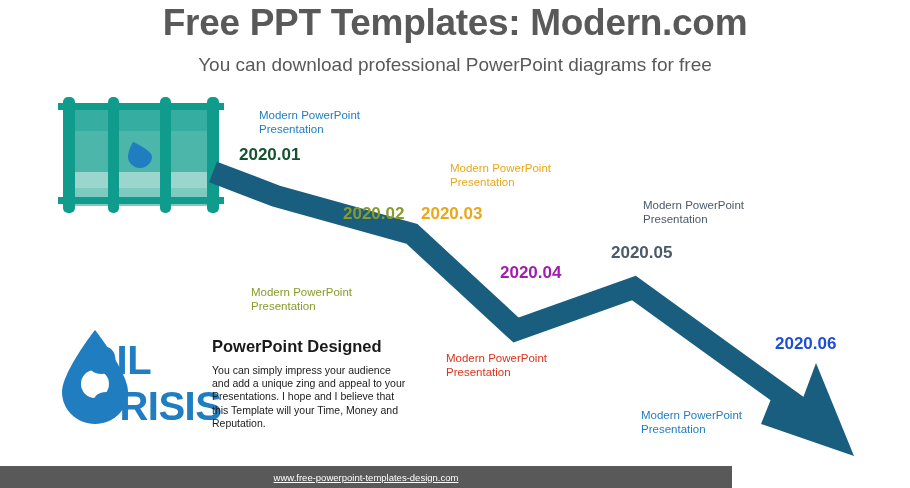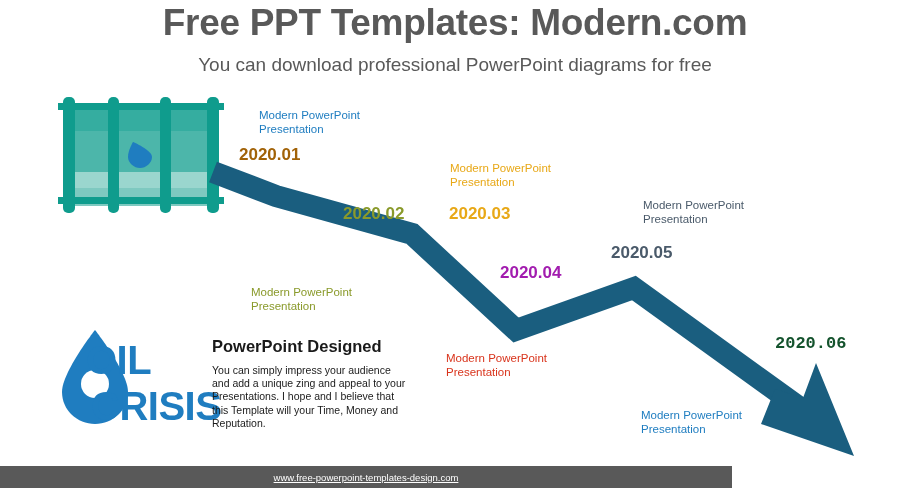--- a/index.html
+++ b/index.html
@@ -128,26 +128,26 @@
 
       <polygon points="761,424 854,456 816,363 803,398 775,389" fill="#1a5e7f"></polygon>
     </g>
 
     <g>
       <path d="M95 330 C95 330 62 372 62 392 C62 410 77 424 95 424 C113 424 128 410 128 392 C128 372 95 330 95 330 Z" fill="#1f7dc0"></path>
       <circle cx="95" cy="384" r="14" fill="#ffffff"></circle>
     </g>
   </svg>
 
-  <div class="year" id="y1" style="left: 239px; top: 145px; color: #a16207;">2020.01</div>
+  <div class="year" id="y1" style="left: 239px; top: 145px; color: #14532d;">2020.01</div>
   <div class="year" id="y2" style="left: 311px; top: 204px; color: rgb(138, 154, 43); margin-left: 32px;">2020.02</div>
-  <div class="year" id="y3" style="left: 421px; top: 204px; color: rgb(232, 168, 23); margin-left: 28px;">2020.03</div>
+  <div class="year" id="y3" style="left: 421px; top: 204px; color: rgb(232, 168, 23);">2020.03</div>
   <div class="year" id="y4" style="left: 500px; top: 263px; color: #a21caf;">2020.04</div>
   <div class="year" id="y5" style="left: 611px; top: 243px; color: rgb(74, 90, 106);">2020.05</div>
-  <div class="year" id="y6" style="left: 775px; top: 334px; color: #14532d; font-family: Liberation Mono, monospace;">2020.06</div>
+  <div class="year" id="y6" style="left: 775px; top: 334px; color: #1d4ed8;">2020.06</div>
 
   <div class="cap" id="c1" style="left: 259px; top: 108px; color: rgb(31, 125, 192); white-space: pre;">Modern PowerPoint
 Presentation</div>
   <div class="cap" id="c2" style="left: 251px; top: 285px; color: rgb(138, 154, 43); white-space: pre;">Modern PowerPoint
 Presentation</div>
   <div class="cap" id="c3" style="left: 450px; top: 161px; color: rgb(232, 168, 23); white-space: pre;">Modern PowerPoint
 Presentation</div>
   <div class="cap" id="c4" style="left: 446px; top: 351px; color: rgb(217, 52, 28); white-space: pre;">Modern PowerPoint
 Presentation</div>
   <div class="cap" id="c5" style="left: 643px; top: 198px; color: rgb(74, 90, 106); white-space: pre;">Modern PowerPoint

